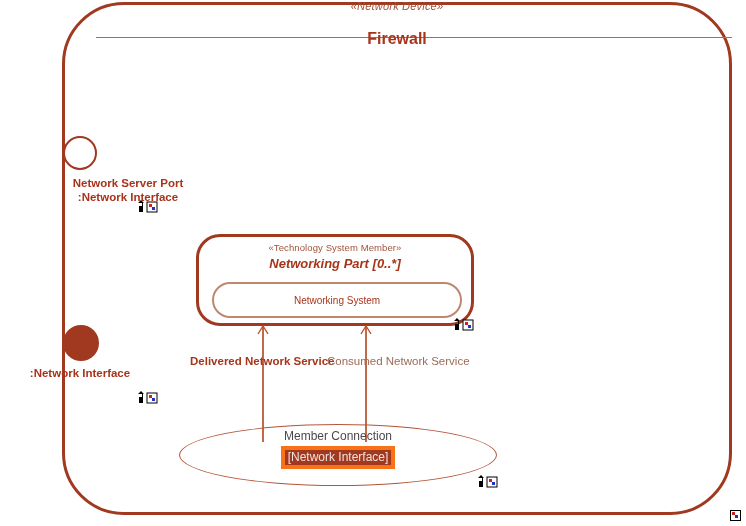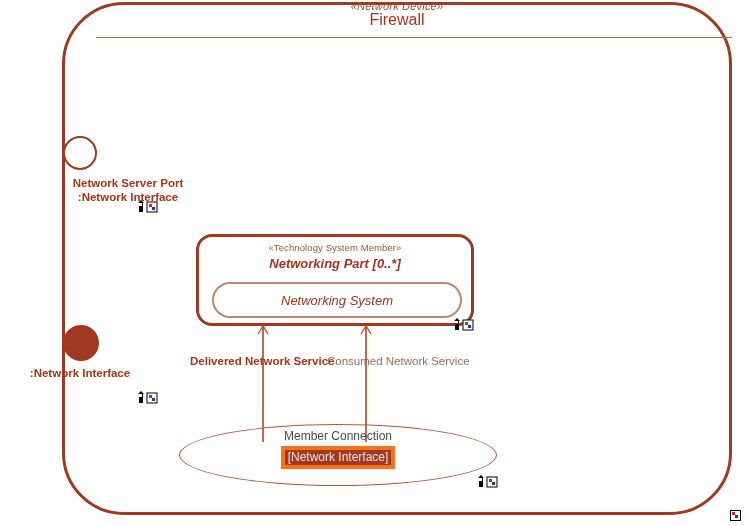--- a/index.html
+++ b/index.html
@@ -46,23 +46,23 @@
     text-align: center;
     line-height: 1;
   }
   .stereotype-top {
     font-size: 11px;
     font-style: italic;
     color: #a0533c;
     letter-spacing: 0.2px;
   }
   .frame-title {
-    margin-top: 0;
+    margin-top: 19px;
     font-size: 16px;
-    font-weight: normal;
+    font-weight: bold;
     color: #a8341a;
   }
 
   
   .port-circle-open {
     position: absolute;
     left: 63px;
     top: 136px;
     width: 34px;
     height: 34px;
@@ -93,21 +93,21 @@
   .port-label-client { left: 0px; top: 366px; width: 160px; }
 
   
   .part-box {
     position: absolute;
     left: 196px;
     top: 234px;
     width: 278px;
     height: 92px;
     border: 3px solid #a0391f;
-    border-radius: 16px;
+    border-radius: 24px;
     box-sizing: border-box;
     background: #ffffff;
   }
   .part-header {
     position: absolute;
     left: 0;
     top: 6px;
     width: 100%;
     text-align: center;
     line-height: 1;
@@ -132,22 +132,21 @@
     height: 36px;
     border: 2px solid #c0876f;
     border-radius: 18px;
     box-sizing: border-box;
     background: #ffffff;
     display: flex;
     align-items: center;
     justify-content: center;
   }
   .system-label {
-    font-size: 13px;
-    font-style: italic;
+    font-size: 10px;
     color: #a8341a;
   }
 
   
   .conn-line {
     position: absolute;
     width: 0;
     border-left: 2px solid #c06a4c;
   }
   .conn-left  { left: 262px; top: 326px; height: 116px; }

